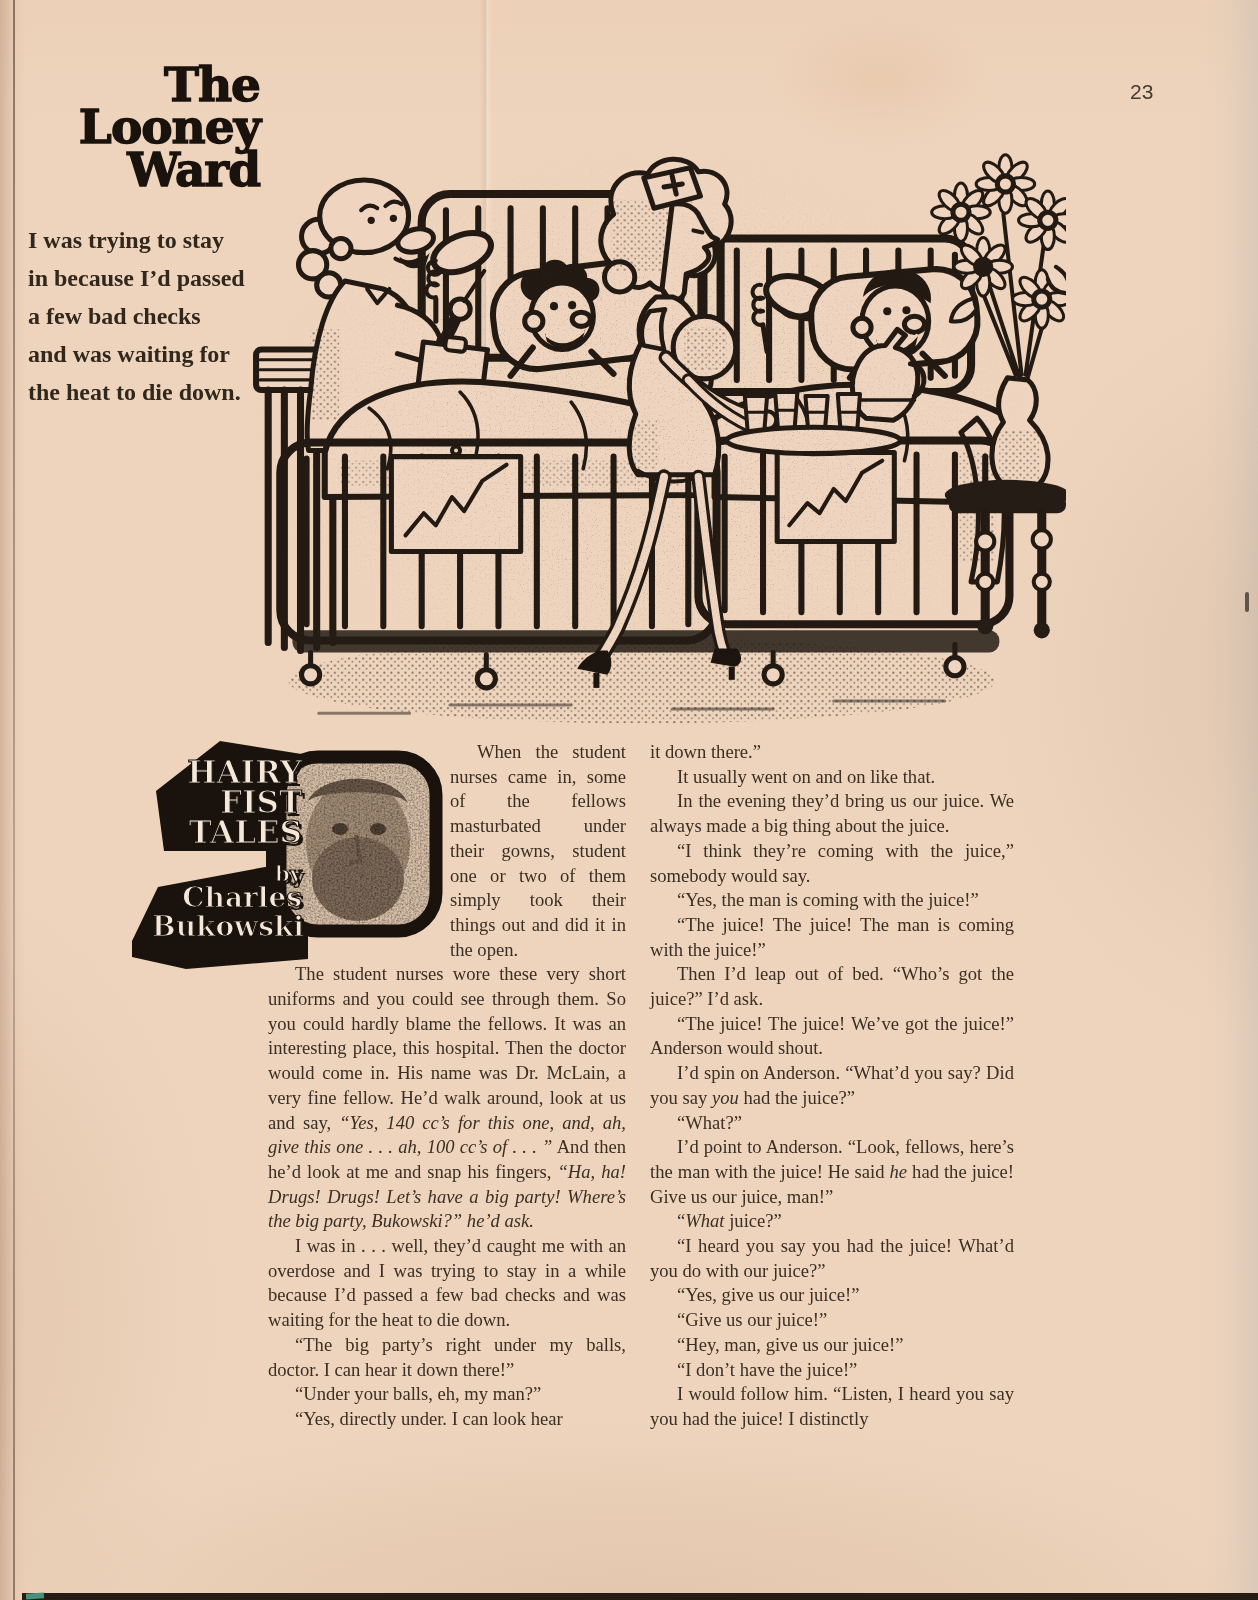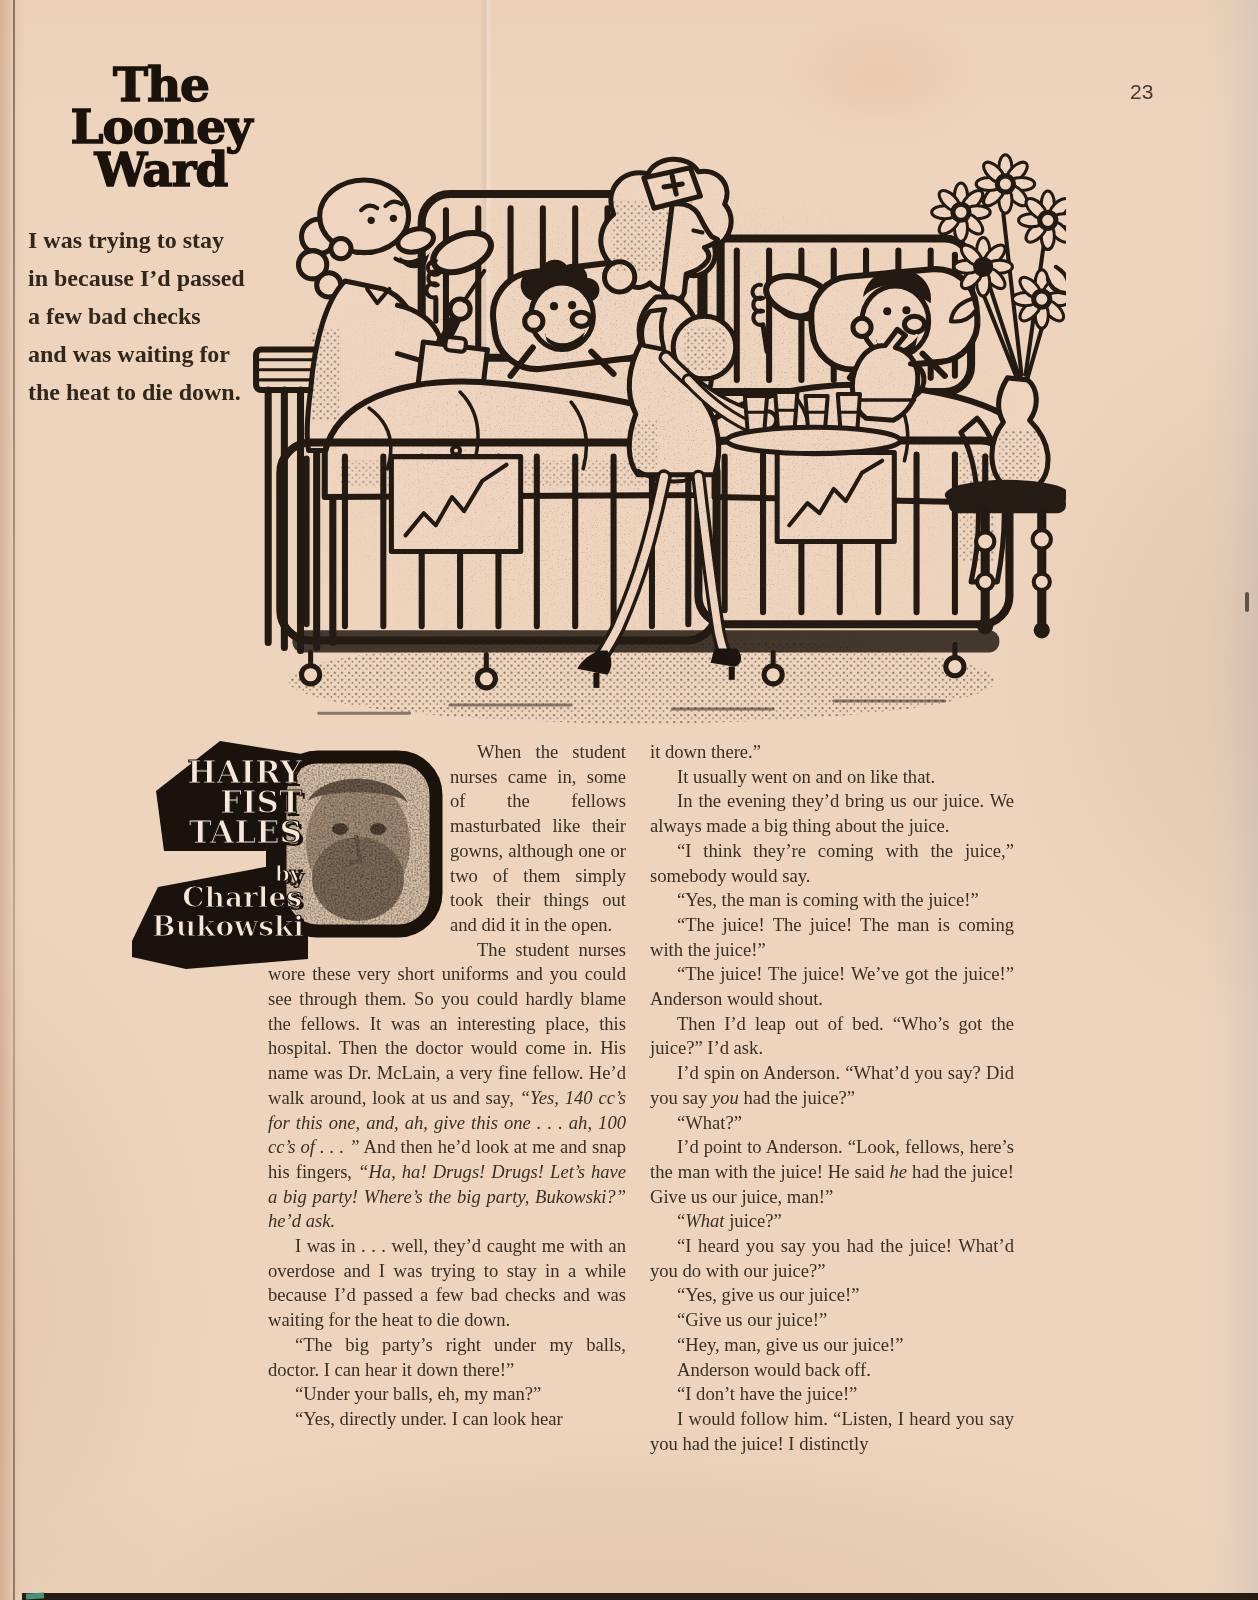--- a/index.html
+++ b/index.html
@@ -17,21 +17,21 @@
       #eed4bd;
   }
   .edge-line{position:absolute;left:13px;top:0;width:2px;height:100%;
     background:linear-gradient(180deg, rgba(70,42,28,.55), rgba(70,42,28,.25) 60%, rgba(70,42,28,.5));}
   .crease{position:absolute;left:480px;top:0;width:12px;height:430px;
     background:linear-gradient(90deg, transparent, rgba(125,82,54,.10) 45%, rgba(255,255,255,.22) 60%, transparent);}
   .bottom-strip{position:absolute;left:22px;right:0;bottom:0;height:7px;background:#241c15;}
   .teal-speck{position:absolute;left:26px;bottom:1px;width:18px;height:6px;background:#48917c;transform:rotate(-4deg);}
   .right-dash{position:absolute;right:9px;top:592px;width:4px;height:20px;background:#1f1811;opacity:.65;border-radius:2px;}
 
-  .headline{position:absolute;left:62px;top:64px;width:198px;text-align:center;
+  .headline{position:absolute;left:62px;top:64px;width:198px;text-align:right;
     font-family:"DejaVu Serif",serif;font-weight:bold;font-size:47px;line-height:.9;
     letter-spacing:-1px;color:#1a120c;-webkit-text-stroke:1.4px #1a120c;}
   .pagenum{position:absolute;left:1130px;top:80px;font-family:"Liberation Sans",sans-serif;
     font-size:21px;color:#46392e;}
   .pullquote{position:absolute;left:28px;top:221px;width:232px;text-align:left;
     font-size:24px;line-height:38px;font-weight:bold;color:#31271d;}
 
   .illo{position:absolute;left:248px;top:146px;width:818px;height:594px;}
   .logo{position:absolute;left:126px;top:731px;width:336px;height:244px;}
 
@@ -400,45 +400,44 @@
         <text x="176" y="112" font-size="31">TALES</text>
         <text x="176" y="150" font-size="21">by</text>
         <text x="176" y="176" font-size="28">Charles</text>
         <text x="178" y="205" font-size="28">Bukowski</text>
       </g>
     </g>
   </svg>
 
   <div class="col col1">
     <div class="logo-spacer"></div>
-  <p><span>When the student nurses came in, some of the fellows masturbated like their gowns, although one or two of them simply took their things out and did it in the open.</span></p>
+  <p><span>When the student nurses came in, some of the fellows masturbated under their gowns, student one or two of them simply took their things out and did it in the open.</span></p>
       <p><span>The student nurses wore these very short uniforms and you could see through them. So you could hardly blame the fellows. It was an interesting place, this hospital. Then the doctor would come in. His name was Dr. McLain, a very fine fellow. He’d walk around, look at us and say, </span><span class="it">“Yes, 140 cc’s for this one, and, ah, give this one . . . ah, 100 cc’s of . . . ”</span><span> And then he’d look at me and snap his fingers, </span><span class="it">“Ha, ha! Drugs! Drugs! Let’s have a big party! Where’s the big party, Bukowski?”</span><span> </span><span class="it">he’d ask.</span></p>
       <p><span>I was in . . . well, they’d caught me with an overdose and I was trying to stay in a while because I’d passed a few bad checks and was waiting for the heat to die down.</span></p>
       <p><span>“The big party’s right under my balls, doctor. I can hear it down there!”</span></p>
       <p><span>“Under your balls, eh, my man?”</span></p>
       <p><span>“Yes, directly under. I can look hear</span></p>
     </div>
   <div class="col col2">
       <p class="noind"><span>it down there.”</span></p>
       <p><span>It usually went on and on like that.</span></p>
       <p><span>In the evening they’d bring us our juice. We always made a big thing about the juice.</span></p>
       <p><span>“I think they’re coming with the juice,” somebody would say.</span></p>
       <p><span>“Yes, the man is coming with the juice!”</span></p>
       <p><span>“The juice! The juice! The man is coming with the juice!”</span></p>
+      <p><span>Then I’d leap out of bed. “Who’s got the juice?” I’d ask.</span></p>
       <p><span>“The juice! The juice! We’ve got the juice!” Anderson would shout.</span></p>
-      <p><span>Then I’d leap out of bed. “Who’s got the juice?” I’d ask.</span></p>
       <p><span>I’d spin on Anderson. “What’d you say? Did you say </span><span class="it">you</span><span> had the juice?”</span></p>
       <p><span>“What?”</span></p>
       <p><span>I’d point to Anderson. “Look, fellows, here’s the man with the juice! He said </span><span class="it">he</span><span> had the juice! Give us our juice, man!”</span></p>
       <p><span>“</span><span class="it">What</span><span> juice?”</span></p>
       <p><span>“I heard you say you had the juice! What’d you do with our juice?”</span></p>
       <p><span>“Yes, give us our juice!”</span></p>
       <p><span>“Give us our juice!”</span></p>
       <p><span>“Hey, man, give us our juice!”</span></p>
-      <p><span>Anderson would back off.</span></p>
       <p><span>“I don’t have the juice!”</span></p>
       <p><span>I would follow him. “Listen, I heard you say you had the juice! I distinctly</span></p>
     </div>
 
   <div class="right-dash"></div>
   <div class="bottom-strip"></div>
   <div class="teal-speck"></div>
 </div>
 
 </body></html>

